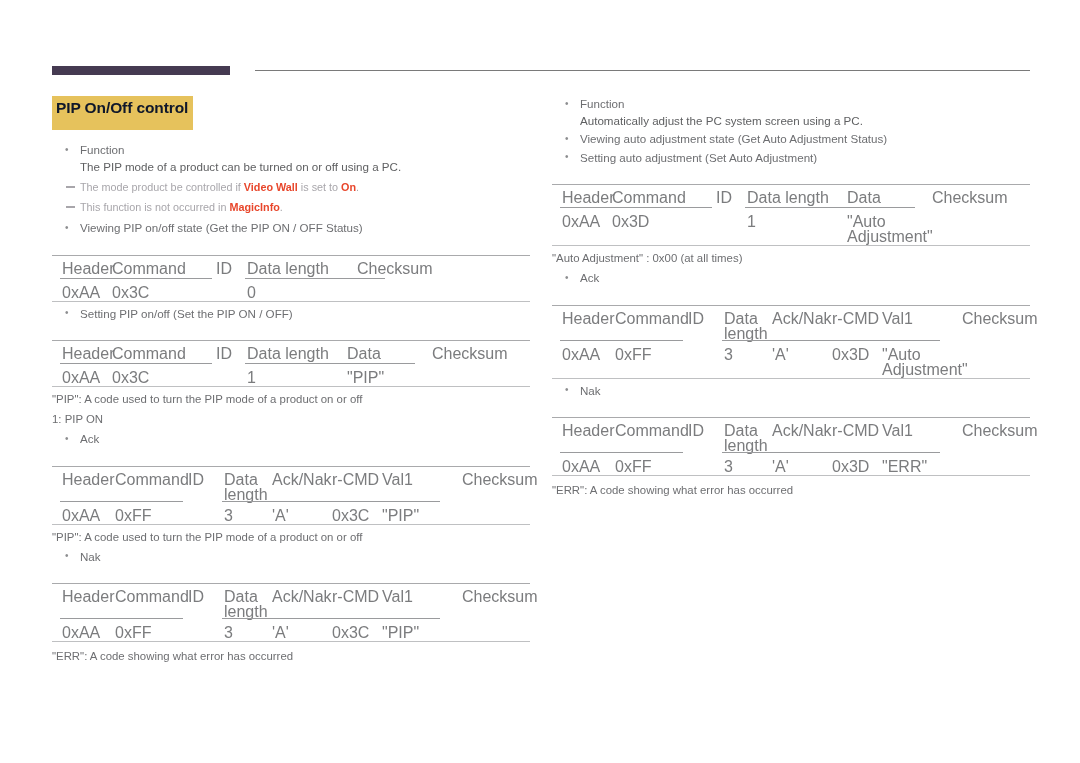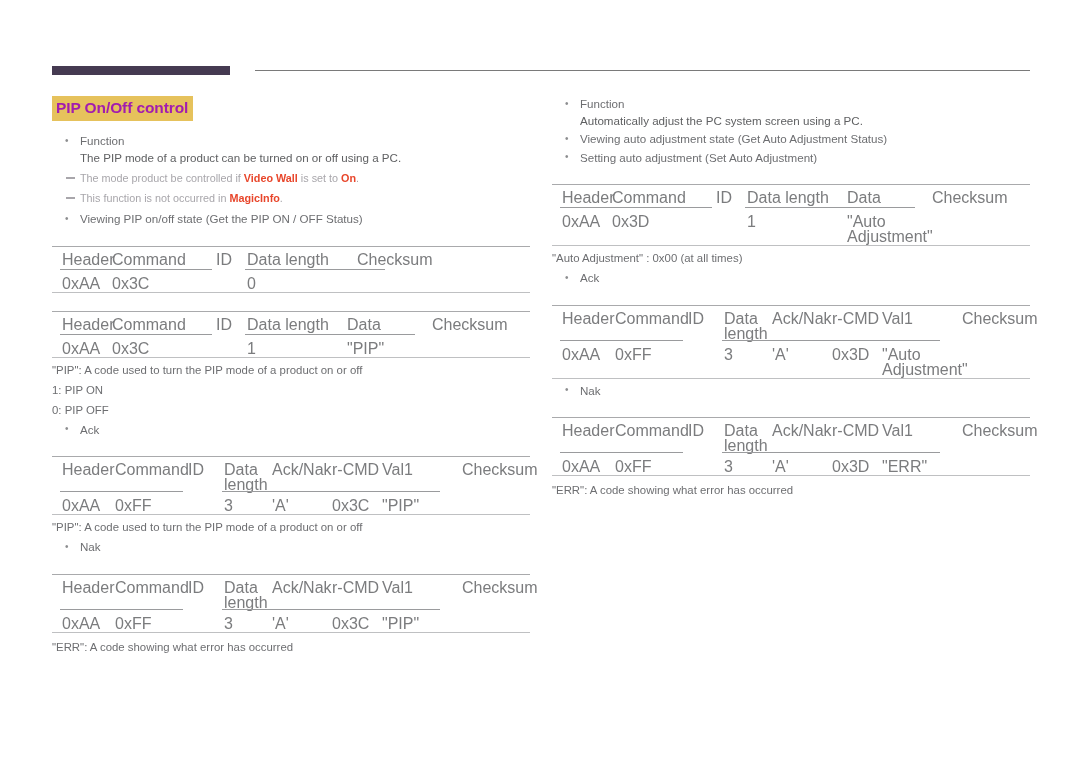--- a/index.html
+++ b/index.html
@@ -55,25 +55,25 @@
     top: 96px;
     width: 478px;
   }
   .col-left  { left: 52px; }
   .col-right { left: 552px; }
 
   
   .section-title {
     display: inline-block;
     background: #e6c25c;
-    color: #a21caf;
+    color: #0f172a;
     font-size: 15.5px;
     font-weight: bold;
     line-height: 1.18;
-    padding: 3px 5px 4px 4px;
+    padding: 3px 5px 13px 4px;
     margin: 0 0 12px 0;
     letter-spacing: -0.1px;
   }
 
   
   .bullet {
     position: relative;
     padding-left: 28px;
     font-size: 11.6px;
     line-height: 16.5px;
@@ -211,20 +211,21 @@
           <span style="left: 193px; width: 140px;"></span>
         </div>
         <div class="row row-data" style="height: 22px;">
           <div class="cell" style="left: 10px; width: 50px; top: 6px;">0xAA</div>
           <div class="cell" style="left: 60px; width: 100px; top: 6px;">0x3C</div>
           <div class="cell" style="left: 195px; width: 105px; top: 6px;">0</div>
         </div>
         <div class="rule-bottom"></div>
       </div>
 
+    <div class="bullet">Setting PIP on/off (Set the PIP ON / OFF)</div>
 
     <div class="tbl">
         <div class="rule-top"></div>
         <div class="row row-head" style="height: 22px;">
           <div class="cell" style="left: 10px; width: 50px; top: 5px;">Header</div>
           <div class="cell" style="left: 60px; width: 100px; top: 5px;">Command</div>
           <div class="cell" style="left: 164px; width: 28px; top: 5px;">ID</div>
           <div class="cell" style="left: 195px; width: 95px; top: 5px;">Data length</div>
           <div class="cell" style="left: 295px; width: 82px; top: 5px;">Data</div>
           <div class="cell" style="left: 380px; width: 95px; top: 5px;">Checksum</div>
@@ -237,21 +238,20 @@
           <div class="cell" style="left: 10px; width: 50px; top: 6px;">0xAA</div>
           <div class="cell" style="left: 60px; width: 100px; top: 6px;">0x3C</div>
           <div class="cell" style="left: 195px; width: 95px; top: 6px;">1</div>
           <div class="cell" style="left: 295px; width: 82px; top: 6px;">"PIP"</div>
         </div>
         <div class="rule-bottom"></div>
       </div>
 
     <div class="para">"PIP": A code used to turn the PIP mode of a product on or off</div>
     <div class="para">1: PIP ON</div>
-    <div class="para">0: PIP OFF</div>
 
     <div class="bullet">Ack</div>
     <div class="tbl">
         <div class="rule-top"></div>
         <div class="row row-head" style="height: 34px;">
           <div class="cell" style="left: 10px; width: 52px; top: 5px;">Header</div>
           <div class="cell" style="left: 63px; width: 70px; top: 5px;">Command</div>
           <div class="cell" style="left: 136px; width: 34px; top: 5px;">ID</div>
           <div class="cell" style="left: 172px; width: 46px; top: 5px;">Data
 length</div>

